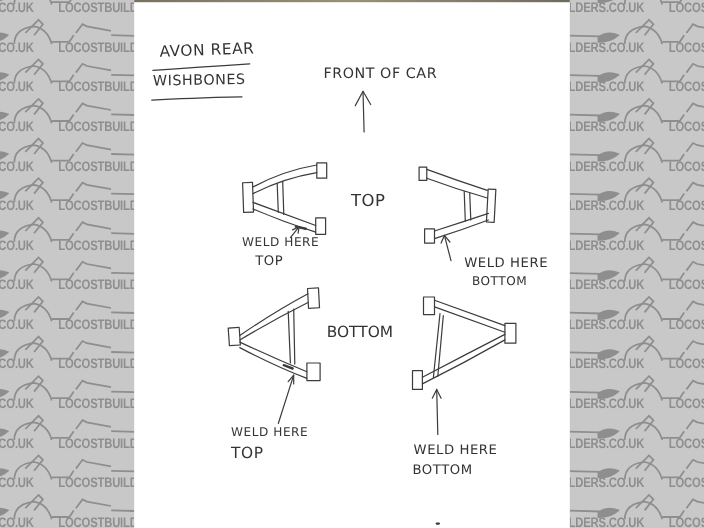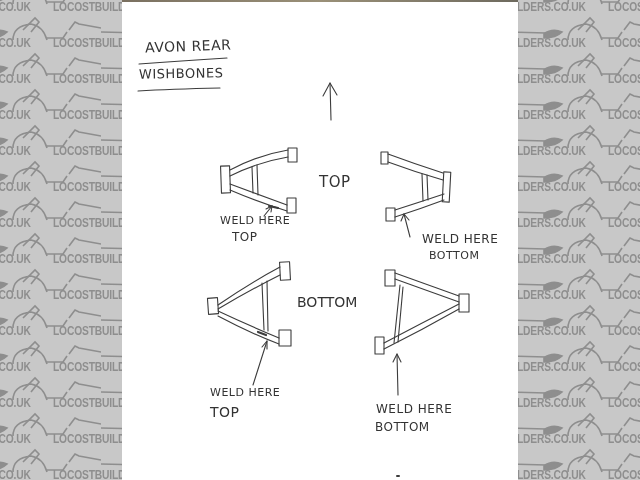--- a/index.html
+++ b/index.html
@@ -654,20 +654,21 @@
         <path d="M393 362 L397 354 L401 362"></path>
       </g>
 
       <path d="M397 476 L399 476" stroke-width="2"></path>
     </g>
   </svg>
 
   <div class="lbl" style="left:23px; top:38px; font-size:14px; transform:rotate(-2deg);">AVON REAR</div>
   <div class="lbl" style="left:17px; top:66px; font-size:13px; transform:rotate(-1deg);">WISHBONES</div>
 
+  <div class="lbl" style="left:172px; top:60px; font-size:13px;">FRONT OF CAR</div>
 
   <div class="lbl" style="left:197px; top:173px; font-size:15px;">TOP</div>
   <div class="lbl" style="left:175px; top:294px; font-size:14px; letter-spacing:0;">BOTTOM</div>
 
   <div class="lbl" style="left:98px; top:214px; font-size:11px;">WELD HERE</div>
   <div class="lbl" style="left:110px; top:230px; font-size:12px;">TOP</div>
 
   <div class="lbl" style="left:300px; top:232px; font-size:12px;">WELD HERE</div>
   <div class="lbl" style="left:307px; top:249px; font-size:11px;">BOTTOM</div>
 

